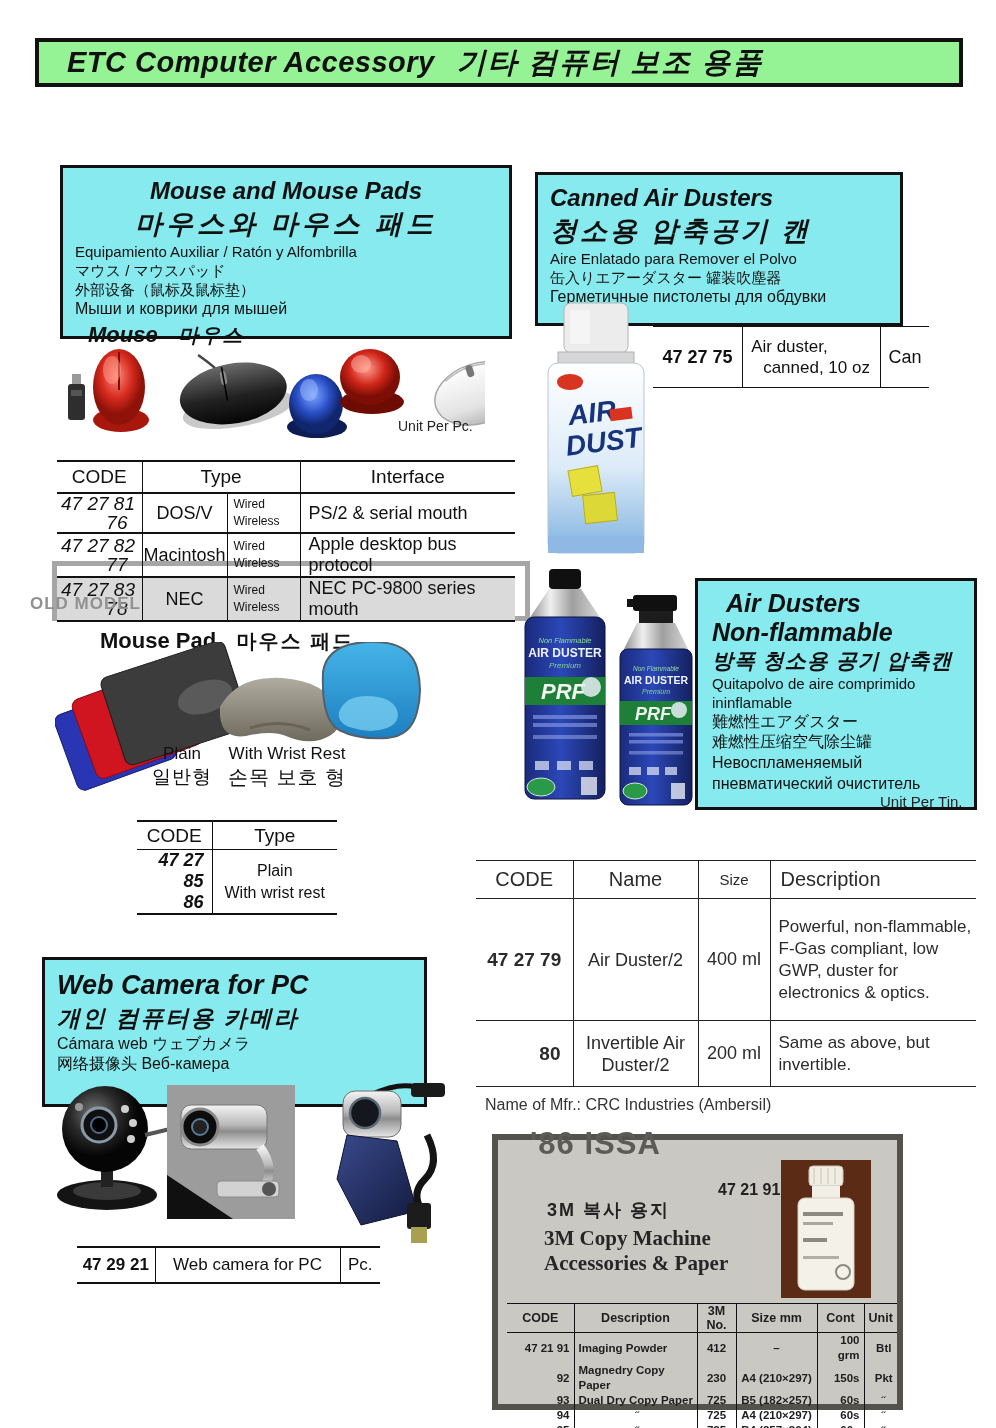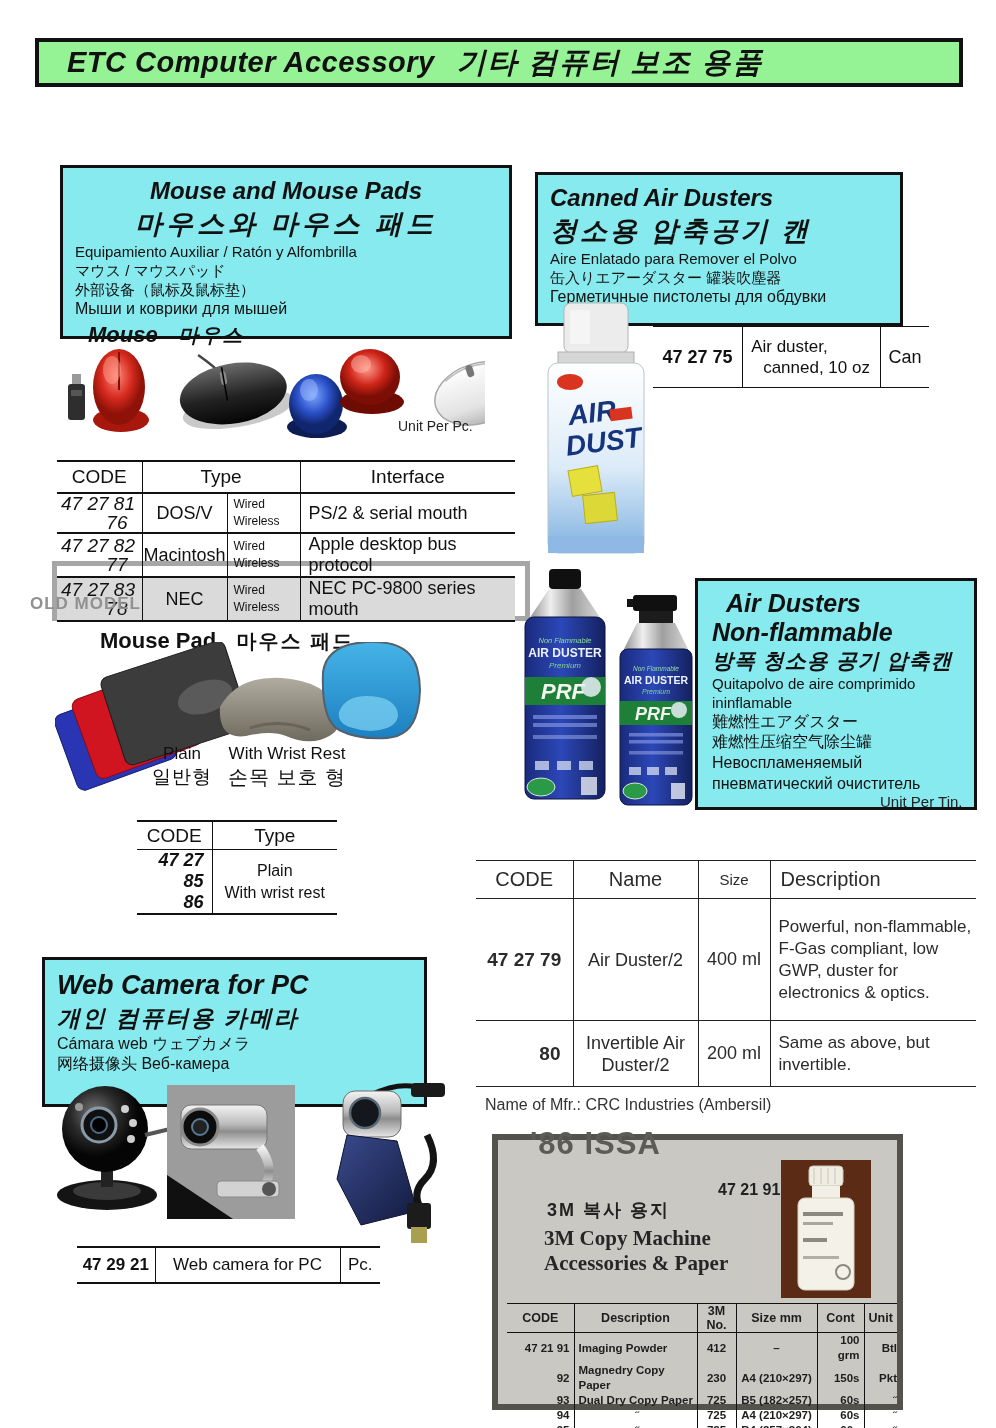--- a/index.html
+++ b/index.html
@@ -85,21 +85,21 @@
   .issa-code{position:absolute;left:220px;top:41px;font-size:16px;font-weight:bold;color:#222;}
   .issa-table{position:absolute;left:9px;top:163px;width:390px;border-top:1.5px solid #111;border-bottom:2px solid #111;color:#1d1d1d;}
   .issa-table th{font-weight:bold;font-size:12.5px;height:17px;border-bottom:1px solid #111;}
   .issa-table td{font-weight:bold;font-size:11.5px;height:15px;line-height:15px;}
   .issa-table .vl{border-left:1px solid #111;}
   .it-code{text-align:right;padding-right:4px;}
   .it-desc{text-align:left;padding-left:4px;font-size:11px;}
   .it-no{text-align:center;}
   .it-size{text-align:center;font-size:10.5px;}
   .it-cont{text-align:right;padding-right:4px;}
-  .it-unit{text-align:right;padding-left:6px;}
+  .it-unit{text-align:center;padding-left:6px;}
   .imgwrap{position:absolute;}
 </style>
 </head>
 <body>
 
 <div class="page">
 
   <div class="banner">
     <span>ETC Computer Accessory</span>
     <span class="ko">기타 컴퓨터 보조 용품</span>

